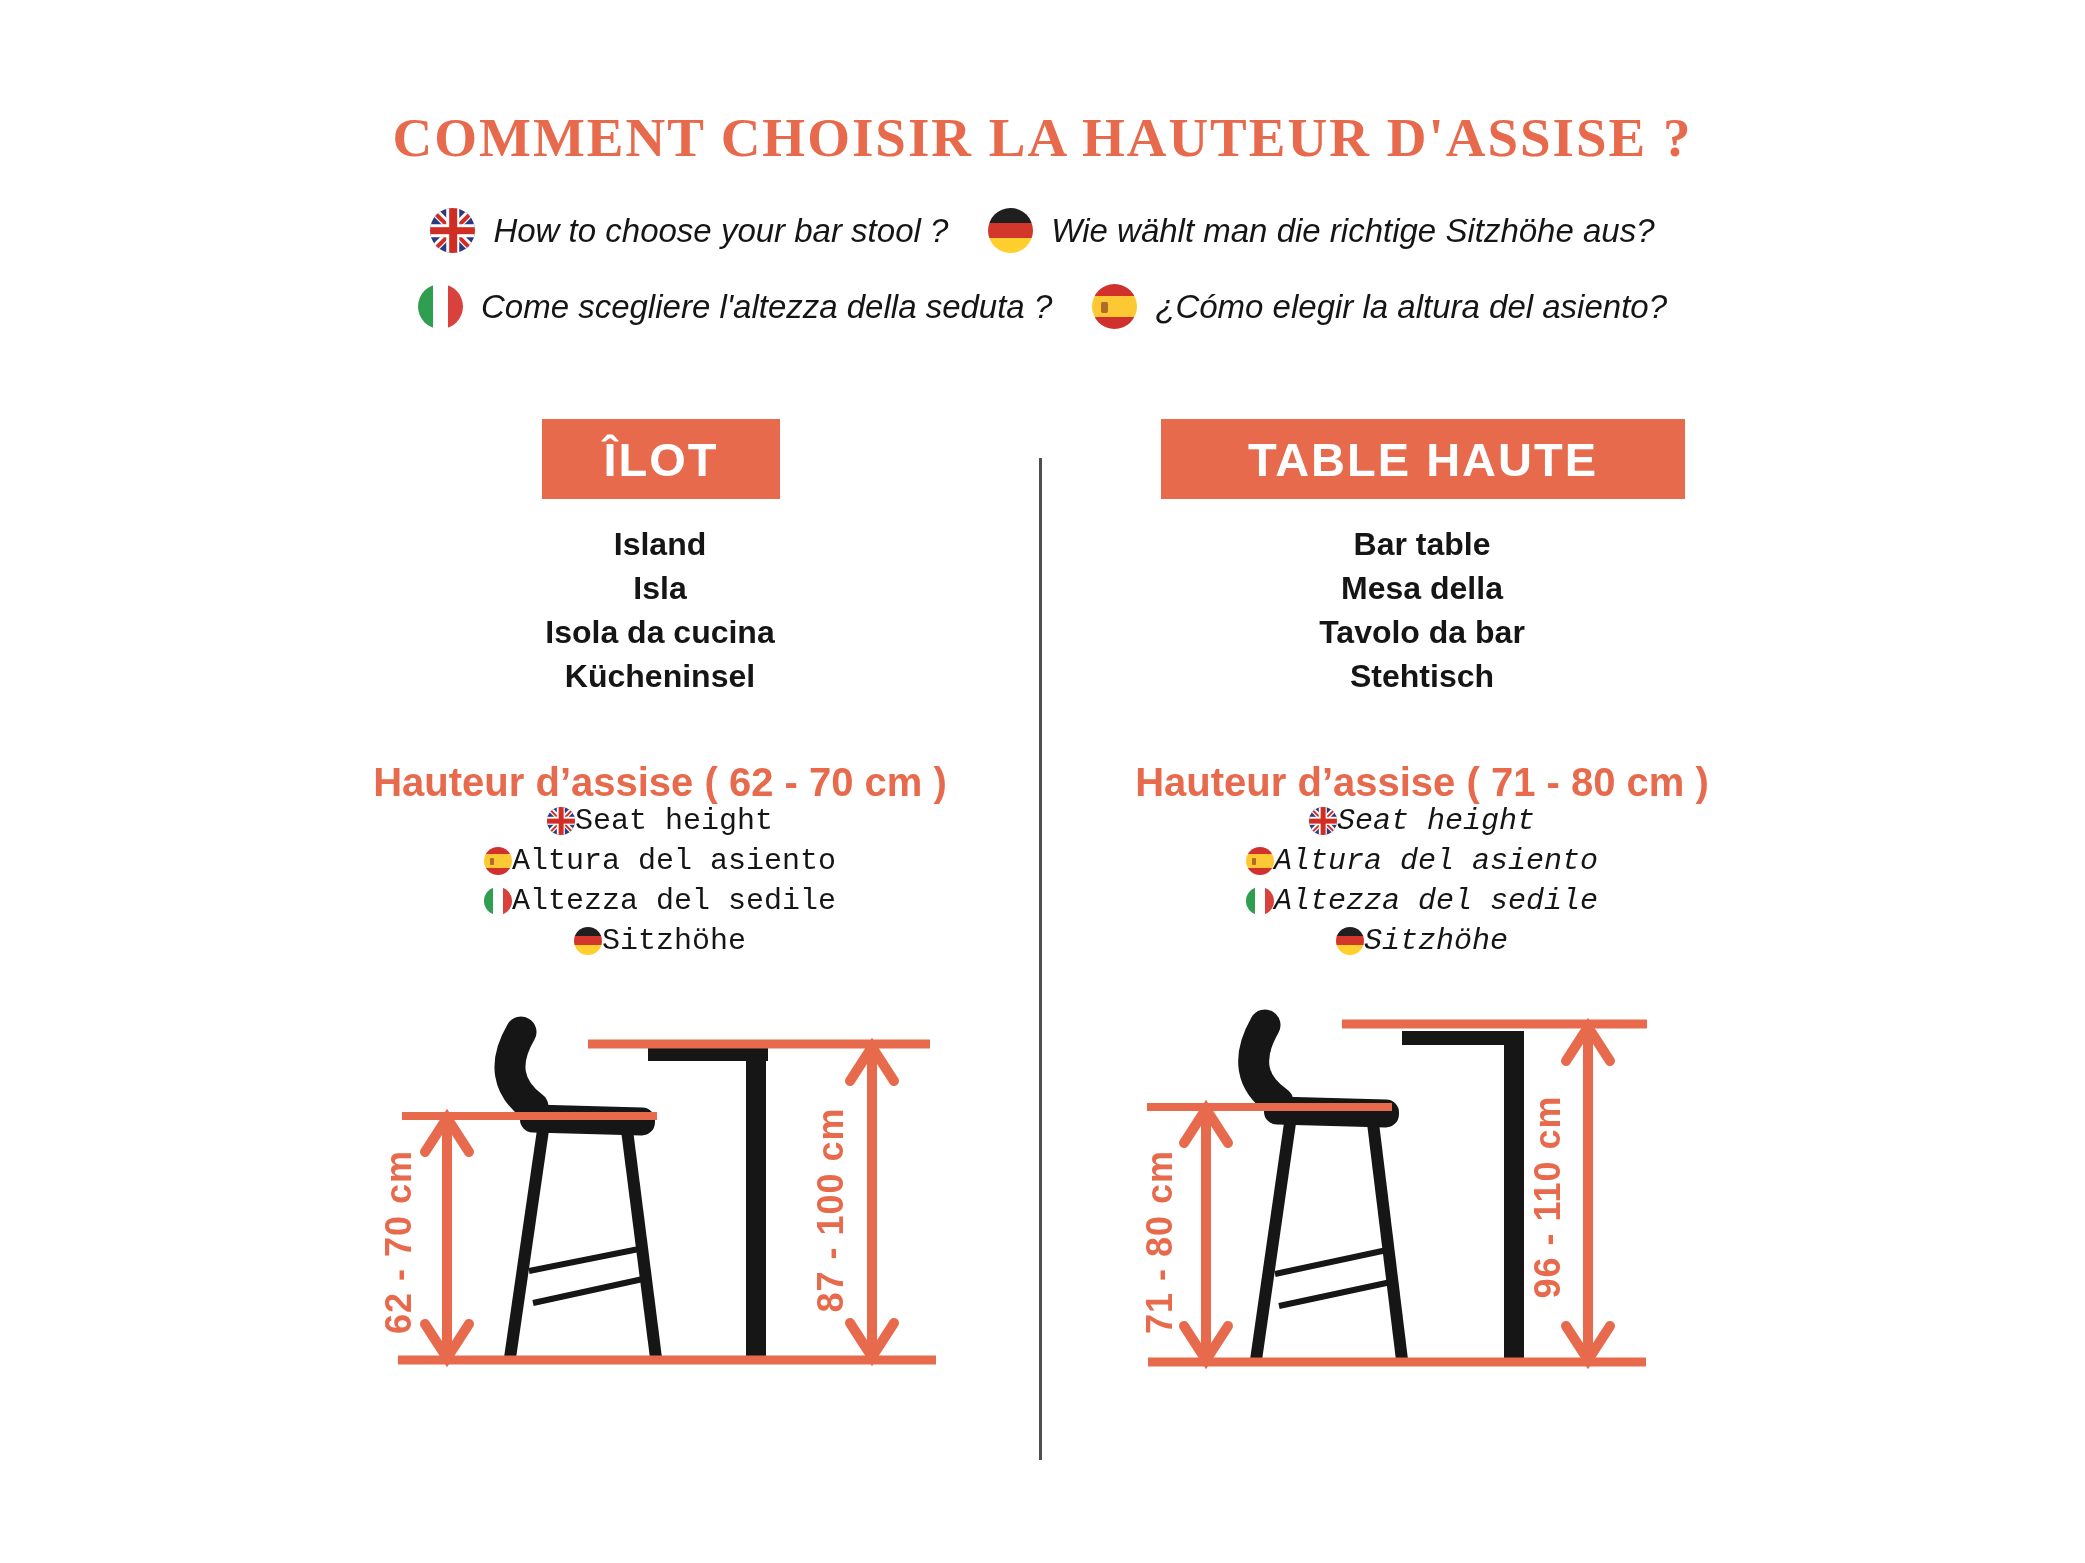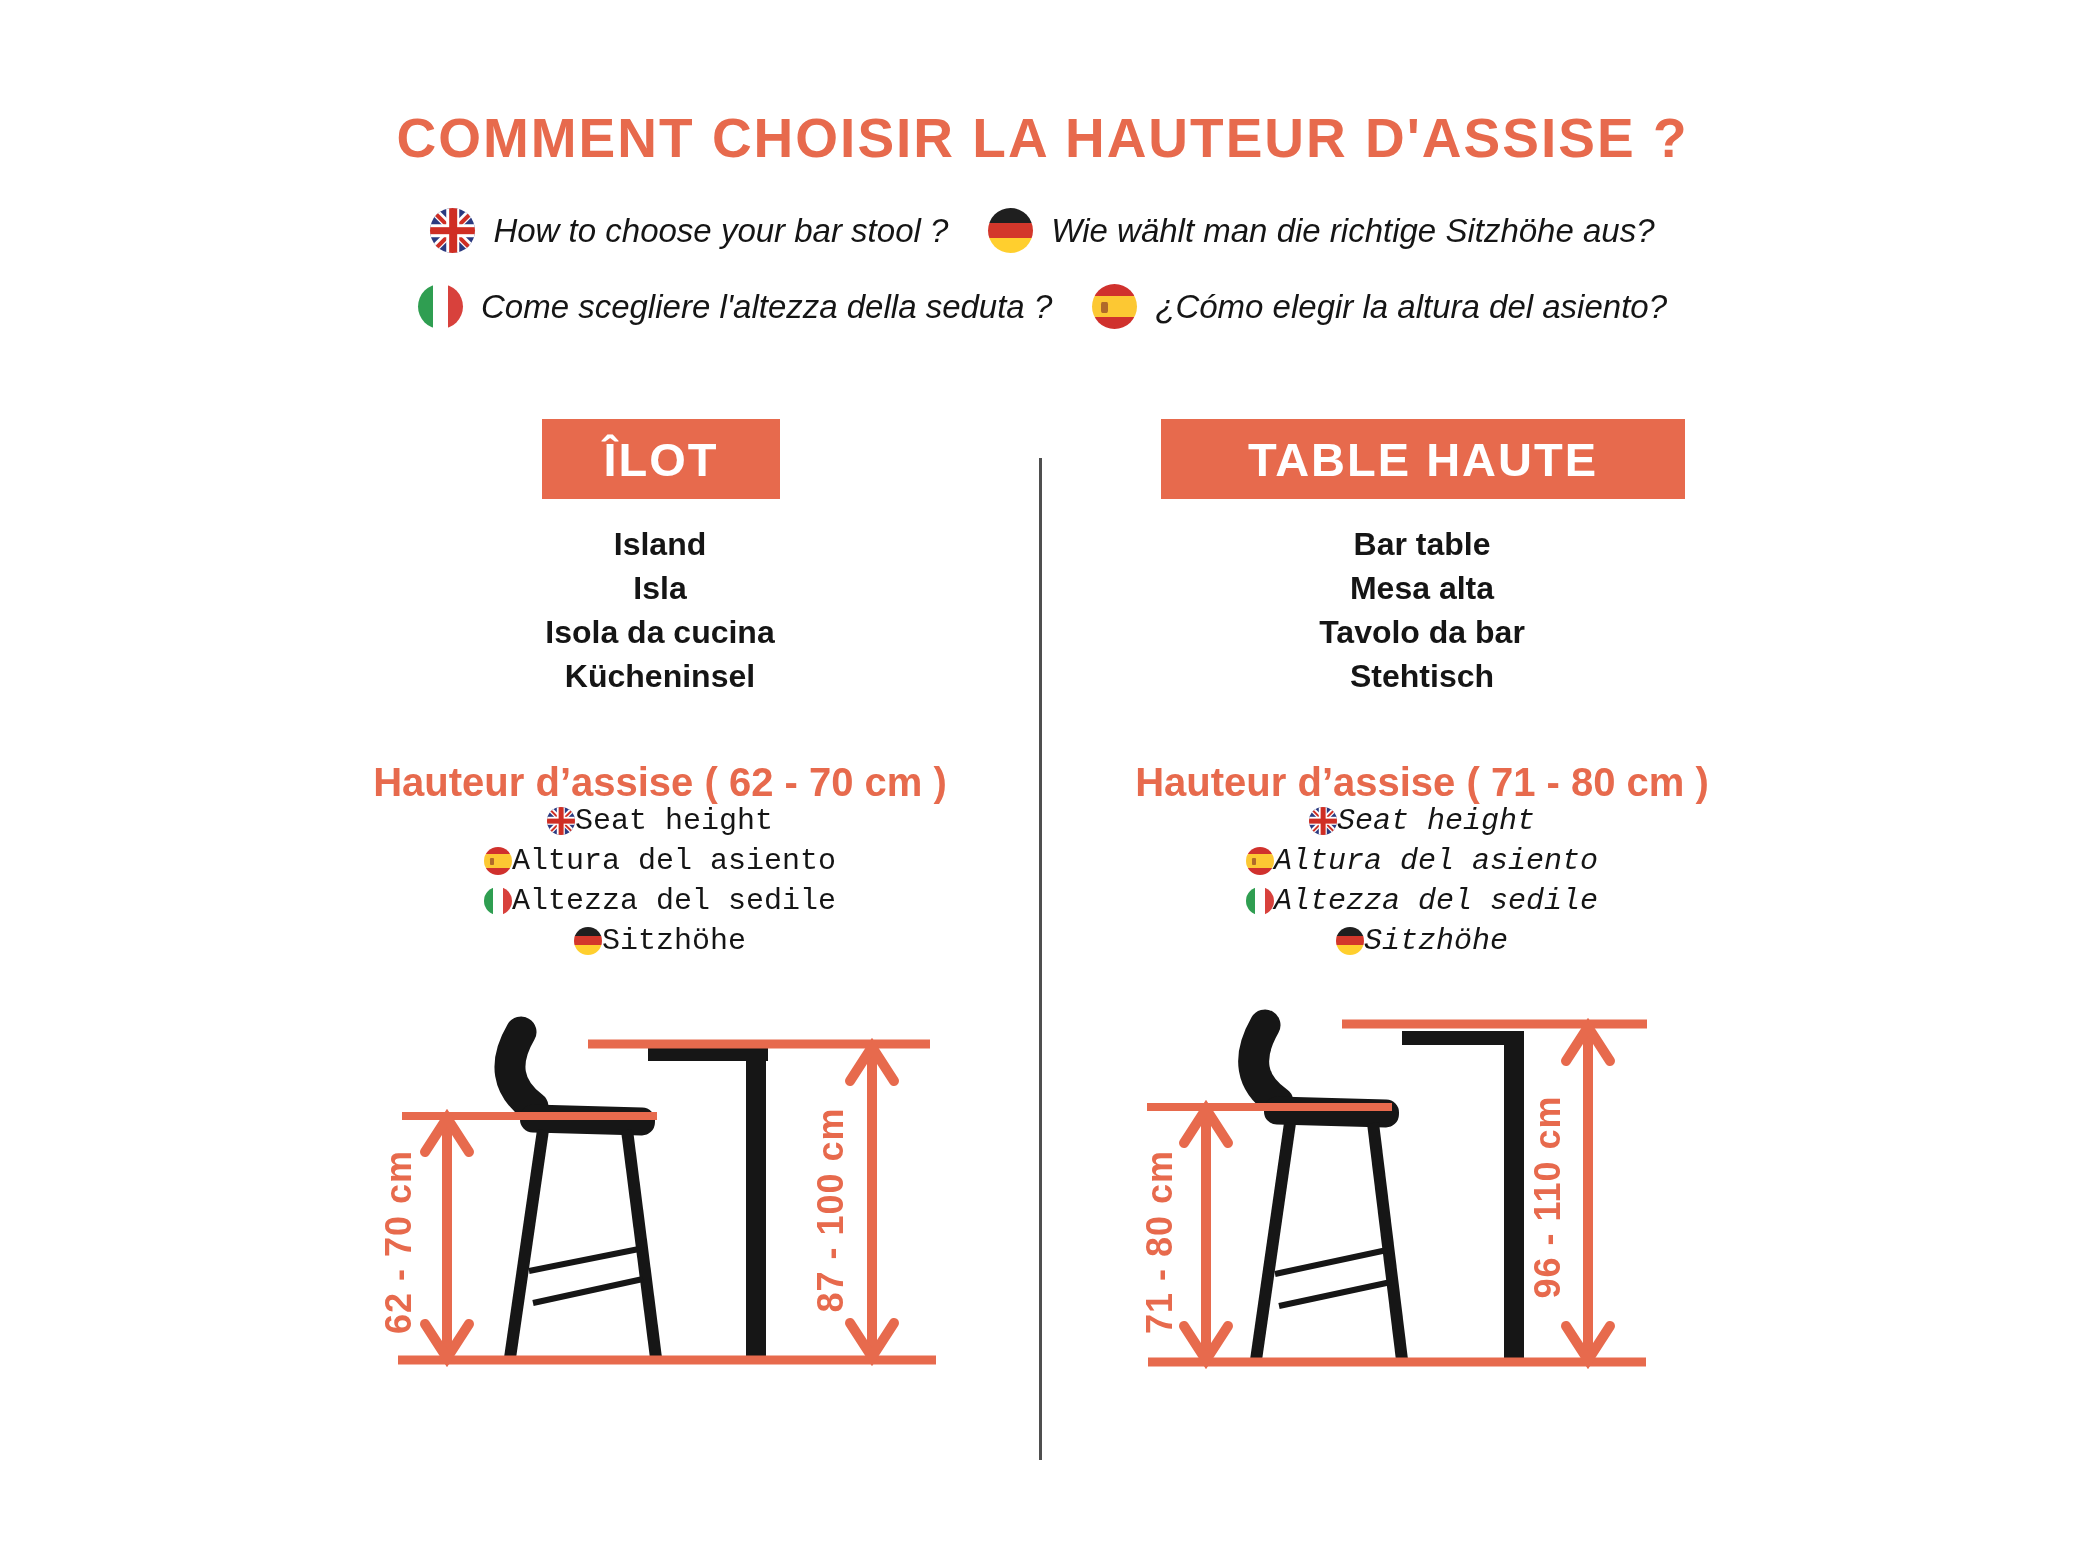--- a/index.html
+++ b/index.html
@@ -3,21 +3,21 @@
 <meta charset="utf-8">
 <style>
   html,body{margin:0;padding:0;background:#fff;}
   .canvas{
     position:relative;width:2085px;height:1563px;background:#ffffff;overflow:hidden;
     font-family:"Liberation Sans","DejaVu Sans",sans-serif;color:#151515;
   }
   
   .page-title{
     position:absolute;left:0;right:0;top:106px;text-align:center;
-    font-size:55px;font-weight:700;letter-spacing:2px;color:var(--accent);
+    font-size:55px;font-weight:700;letter-spacing:2px;color:var(--accent);font-family:Liberation Serif, serif;
   }
   
   .lang-row{position:absolute;left:0;right:0;display:flex;justify-content:center;align-items:center;gap:40px;
     font-style:italic;font-size:33px;color:#151515;}
   #lang-row-1{top:208px}
   #lang-row-2{top:284px}
   .lang-item{display:flex;align-items:center;gap:18px;}
   
   .flag{display:inline-block;position:relative;border-radius:50%;overflow:hidden;flex:none;}
   .flag.lg{width:45px;height:45px;}
@@ -110,21 +110,21 @@
   <div class="col-header" id="th-header">TABLE HAUTE</div>
 
   <div class="trans-stack" id="ilot-trans">
     <div>Island</div>
     <div>Isla</div>
     <div>Isola da cucina</div>
     <div>Kücheninsel</div>
   </div>
   <div class="trans-stack" id="th-trans">
     <div>Bar table</div>
-    <div>Mesa alta</div>
+    <div>Mesa della</div>
     <div>Tavolo da bar</div>
     <div>Stehtisch</div>
   </div>
 
   <div class="hauteur" id="ilot-hauteur">Hauteur d’assise ( 62 - 70 cm )</div>
   <div class="hauteur" id="th-hauteur">Hauteur d’assise ( 71 - 80 cm )</div>
 
   <div class="fstack" id="ilot-fstack">
     <div class="frow">
       <span class="flag sm flag-uk">

